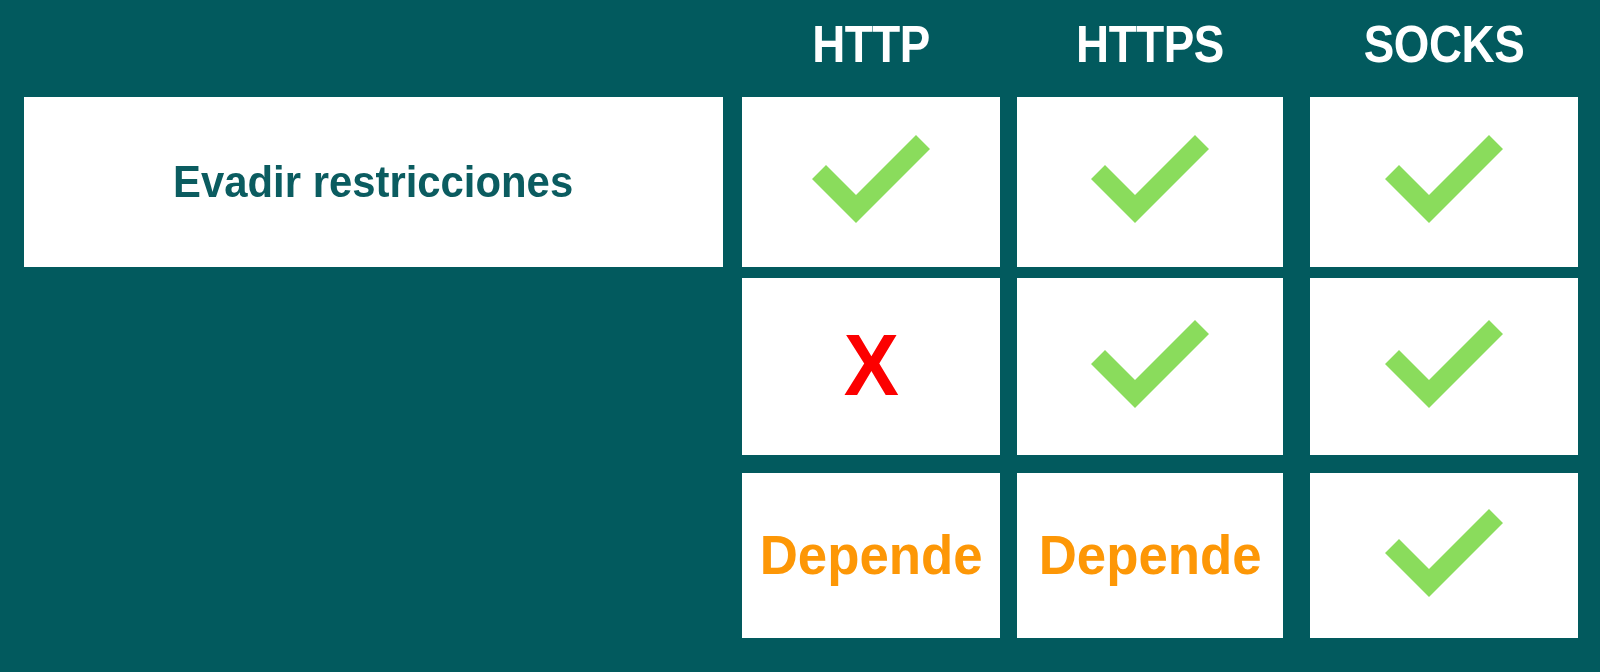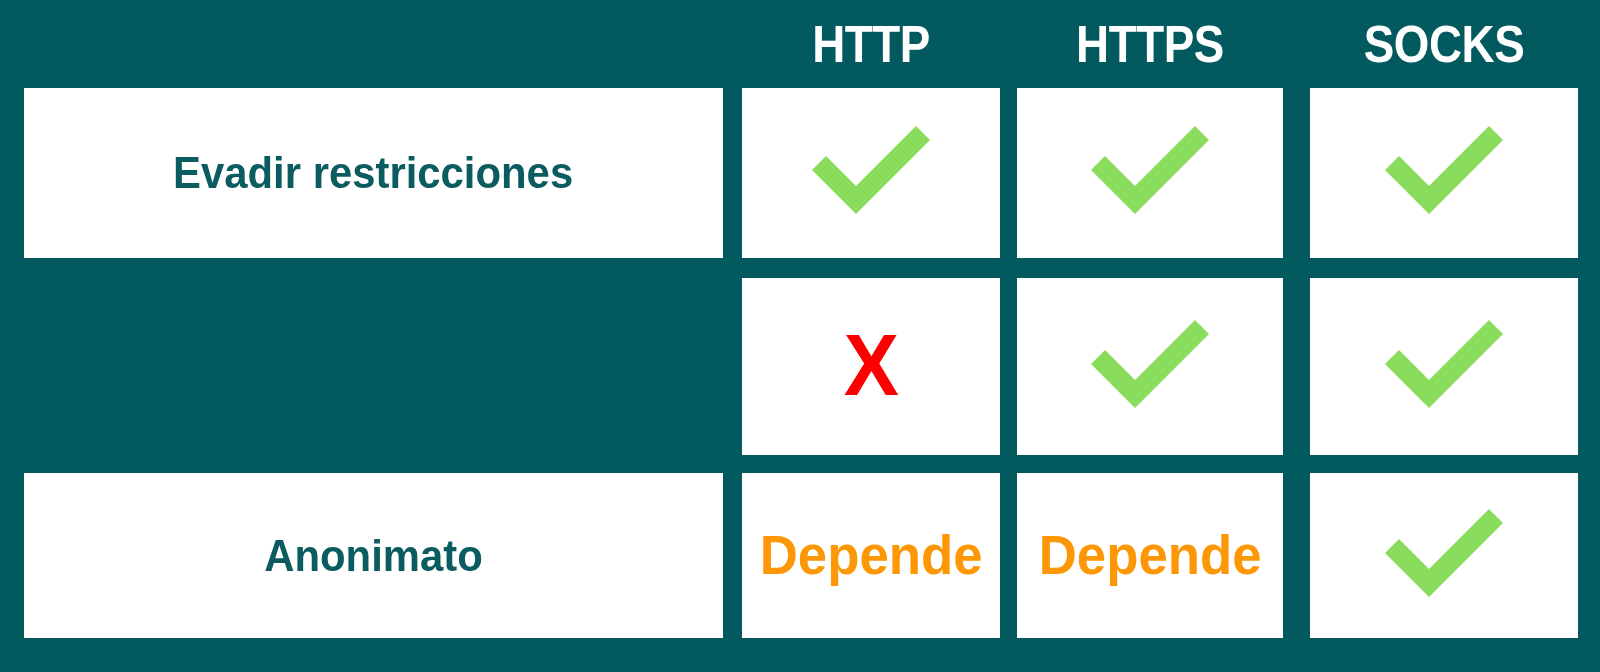--- a/index.html
+++ b/index.html
@@ -76,21 +76,21 @@
   .cell.value {
     display: flex;
     align-items: center;
     justify-content: center;
   }
   .cell.value.c1 { left: 742px;  width: 258px; }
   .cell.value.c2 { left: 1017px; width: 266px; }
   .cell.value.c3 { left: 1310px; width: 268px; }
 
   
-  .r1 { top: 88px;  height: 170px; }
+  .r1 { top: 97px;  height: 170px; }
   .r2 { top: 278px; height: 177px; }
   .r3 { top: 473px; height: 165px; }
 
   
   .mark-check {
     width: 130px;
     height: 104px;
     display: block;
     margin-top: -6px;
   }
@@ -155,23 +155,20 @@
     <svg class="mark-check" viewBox="0 0 130 104">
       <polygon points="6,52 20,38 50,68 110,8 124,22 50,96" fill="#8adc5c"></polygon>
     </svg>
   </div>
   <div class="cell value c3 r2">
     <svg class="mark-check" viewBox="0 0 130 104">
       <polygon points="6,52 20,38 50,68 110,8 124,22 50,96" fill="#8adc5c"></polygon>
     </svg>
   </div>
 
-  <div class="cell label r3">
-    <span class="label-text">Anonimato</span>
-  </div>
   <div class="cell value c1 r3">
     <span class="mark-depende">Depende</span>
   </div>
   <div class="cell value c2 r3">
     <span class="mark-depende">Depende</span>
   </div>
   <div class="cell value c3 r3">
     <svg class="mark-check" viewBox="0 0 130 104">
       <polygon points="6,52 20,38 50,68 110,8 124,22 50,96" fill="#8adc5c"></polygon>
     </svg>

